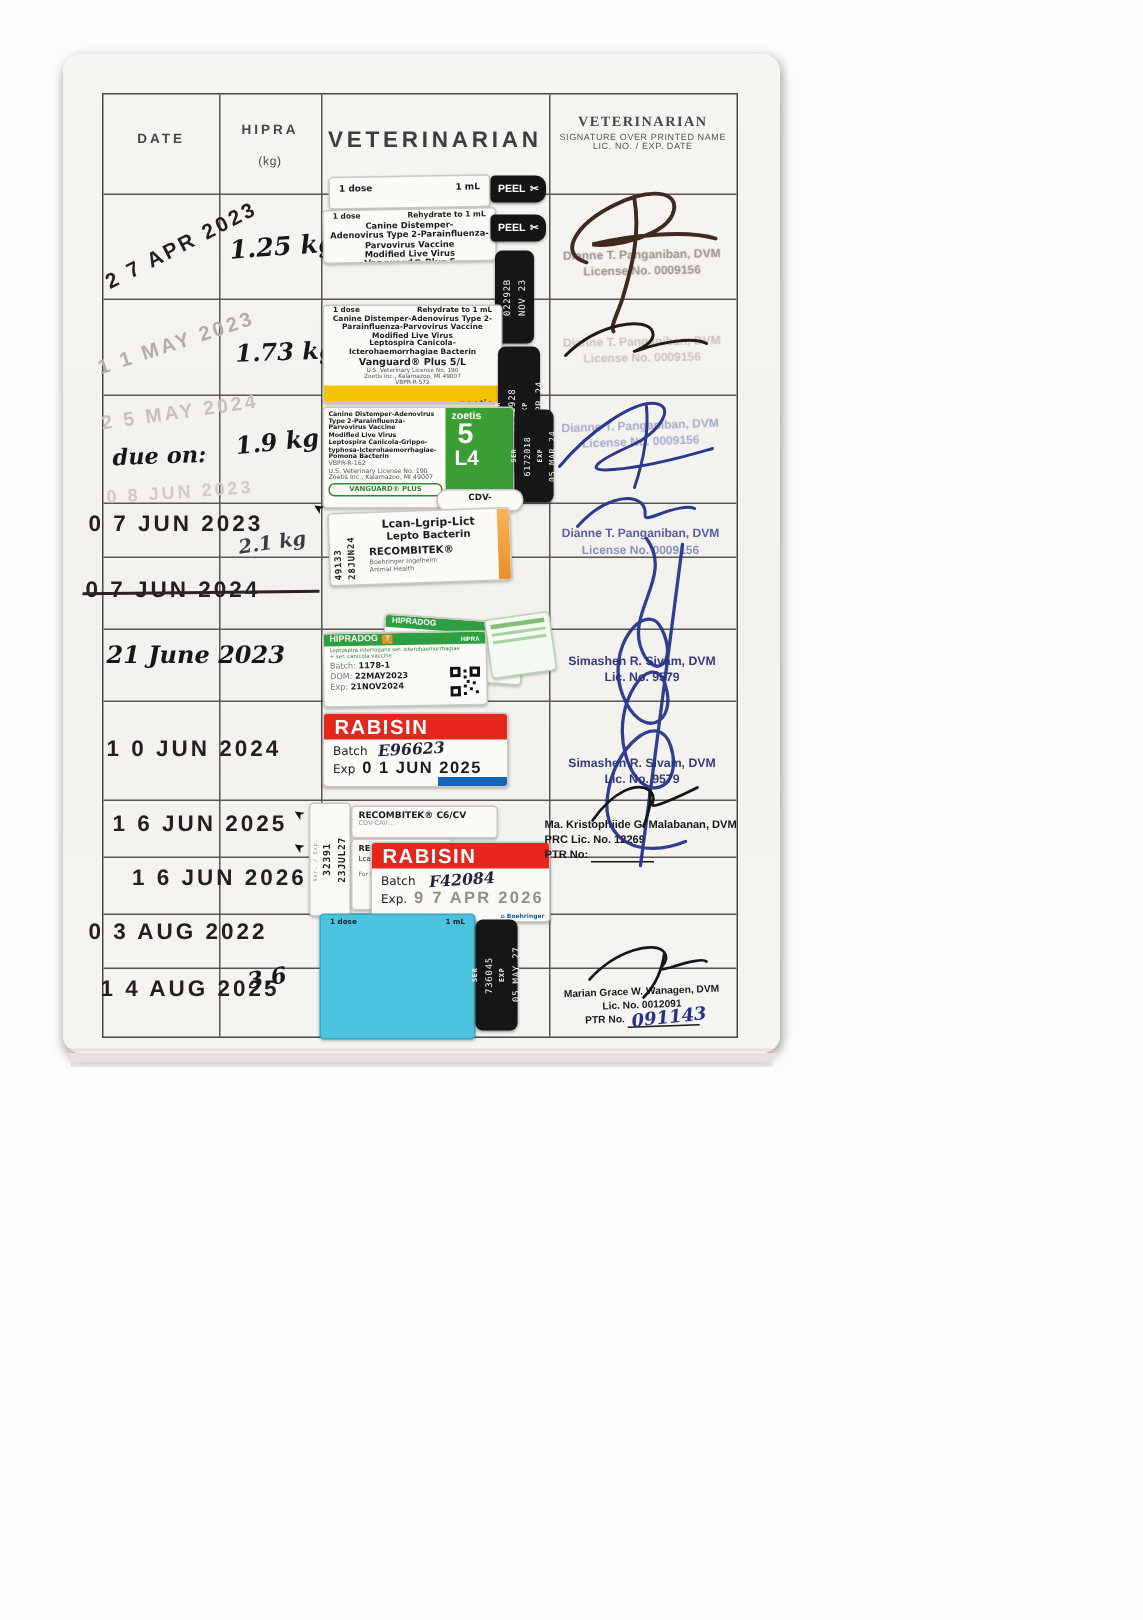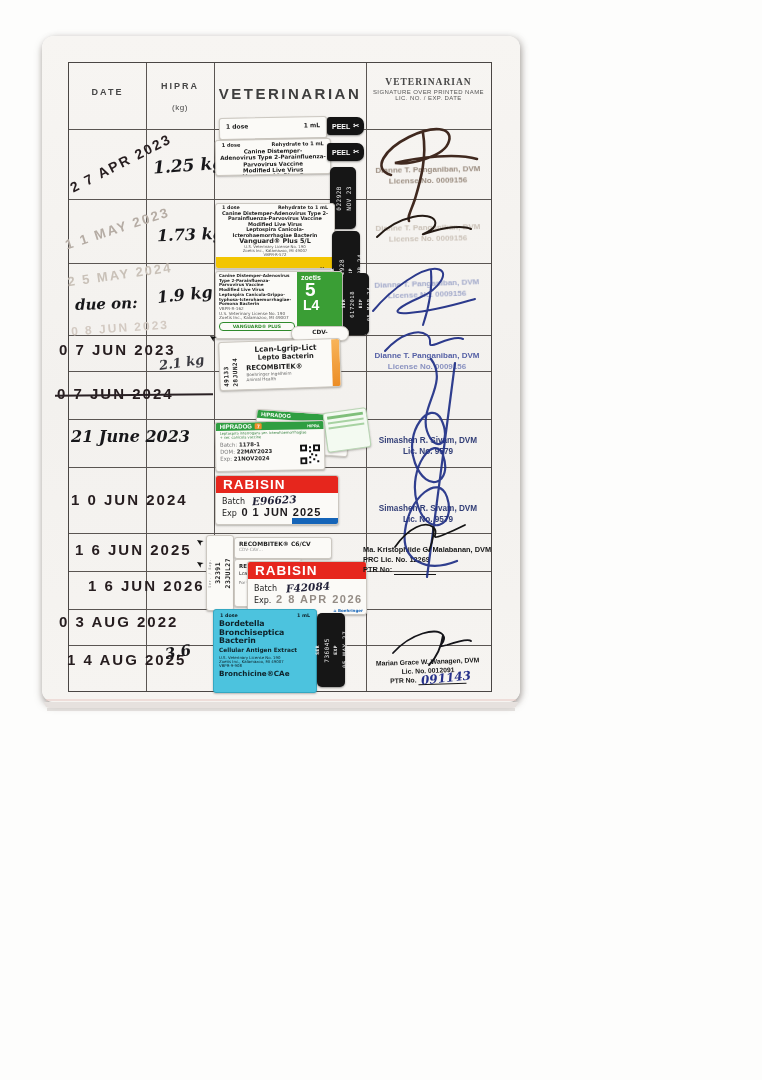--- a/index.html
+++ b/index.html
@@ -292,41 +292,32 @@
         <div style="font-size:4px;color:#666;padding:4px 0 0 4px">For veterinary use</div>
       </div>
       <div class="stk" style="left:178px;top:498px;width:118px;height:52px">
         <div class="redband">RABISIN</div>
         <div style="padding:2px 0 0 6px;font-size:8px">
           <span>Batch</span>
           <span class="hand" style="position:static;font-size:10.5px;color:#23233a;margin-left:6px;display:inline-block;transform:rotate(-4deg)">F42084</span>
         </div>
         <div style="padding:0 0 0 6px;font-size:8px">
           <span>Exp.</span>
-          <span style="font:800 11px 'Liberation Sans',sans-serif;letter-spacing:1.5px;color:#948c85;margin-left:2px">2 8 APR 2026</span>
+          <span style="font:800 11px 'Liberation Sans',sans-serif;letter-spacing:1.5px;color:#948c85;margin-left:2px">9 7 APR 2026</span>
         </div>
         <div style="position:absolute;right:3px;bottom:1px;font-size:4px;color:#1464b8;font-weight:700">
           <span>⌂</span>
           <span>Boehringer</span>
         </div>
       </div>
 
       <div class="stk" style="left:144px;top:546px;width:102px;height:82px;background:#4cc3de;border-color:#35a8c2;color:#0e2229">
         <div class="fx" style="font-size:4.8px;margin-top:2px">
           <span>1 dose</span>
           <span>1 mL</span>
-        </div>
-        <div style="padding:1px 5px;line-height:1.12">
-          <div style="font-size:7.8px;font-weight:800">Bordetella</div>
-          <div style="font-size:7.8px;font-weight:800">Bronchiseptica Bacterin</div>
-          <div style="font-size:5.8px;font-weight:700;margin-top:1px">Cellular Antigen Extract</div>
-          <div style="font-size:3.9px;margin-top:2px">U.S. Veterinary License No. 190</div>
-          <div style="font-size:3.9px">Zoetis Inc., Kalamazoo, MI 49007</div>
-          <div style="font-size:3.9px">VBPR-9-908</div>
-          <div style="font-size:7.2px;font-weight:800;margin-top:1px">Bronchicine®CAe</div>
         </div>
       </div>
       <div class="btab" style="left:248px;top:550px;width:28px;height:74px">
         <span class="vt" style="font-size:4.5px;font-weight:700">SER</span>
         <span class="vt">736045</span>
         <span class="vt" style="font-size:4.5px;font-weight:700">EXP</span>
         <span class="vt">05 MAY 27</span>
       </div>
 
       <div class="vetstamp" style="left:298px;top:102px;width:122px;font-size:8px;color:#9b8d80;filter:blur(.3px);transform:rotate(-1deg)">

